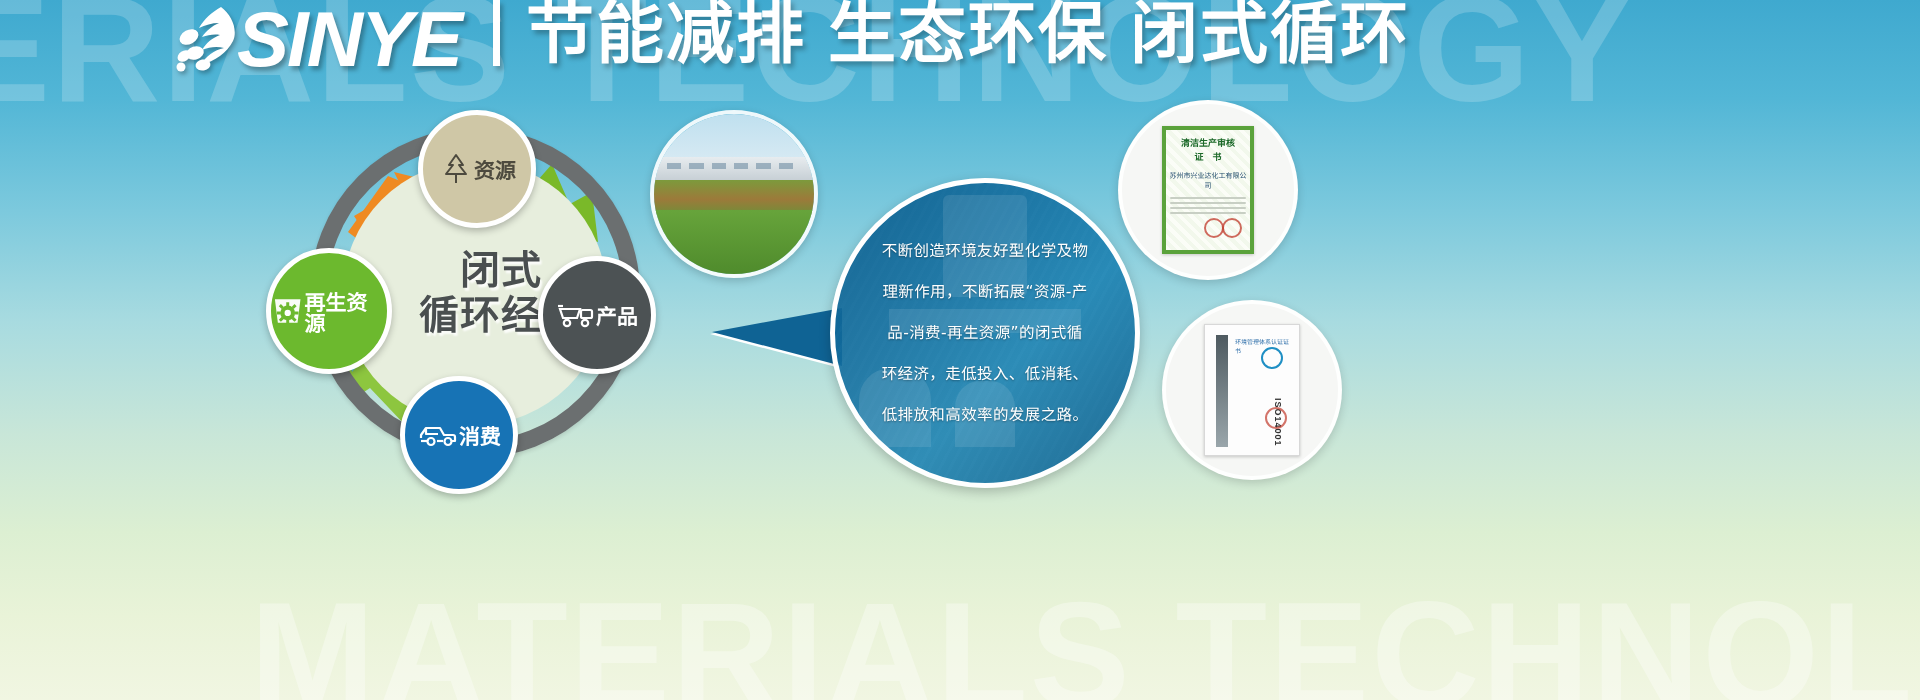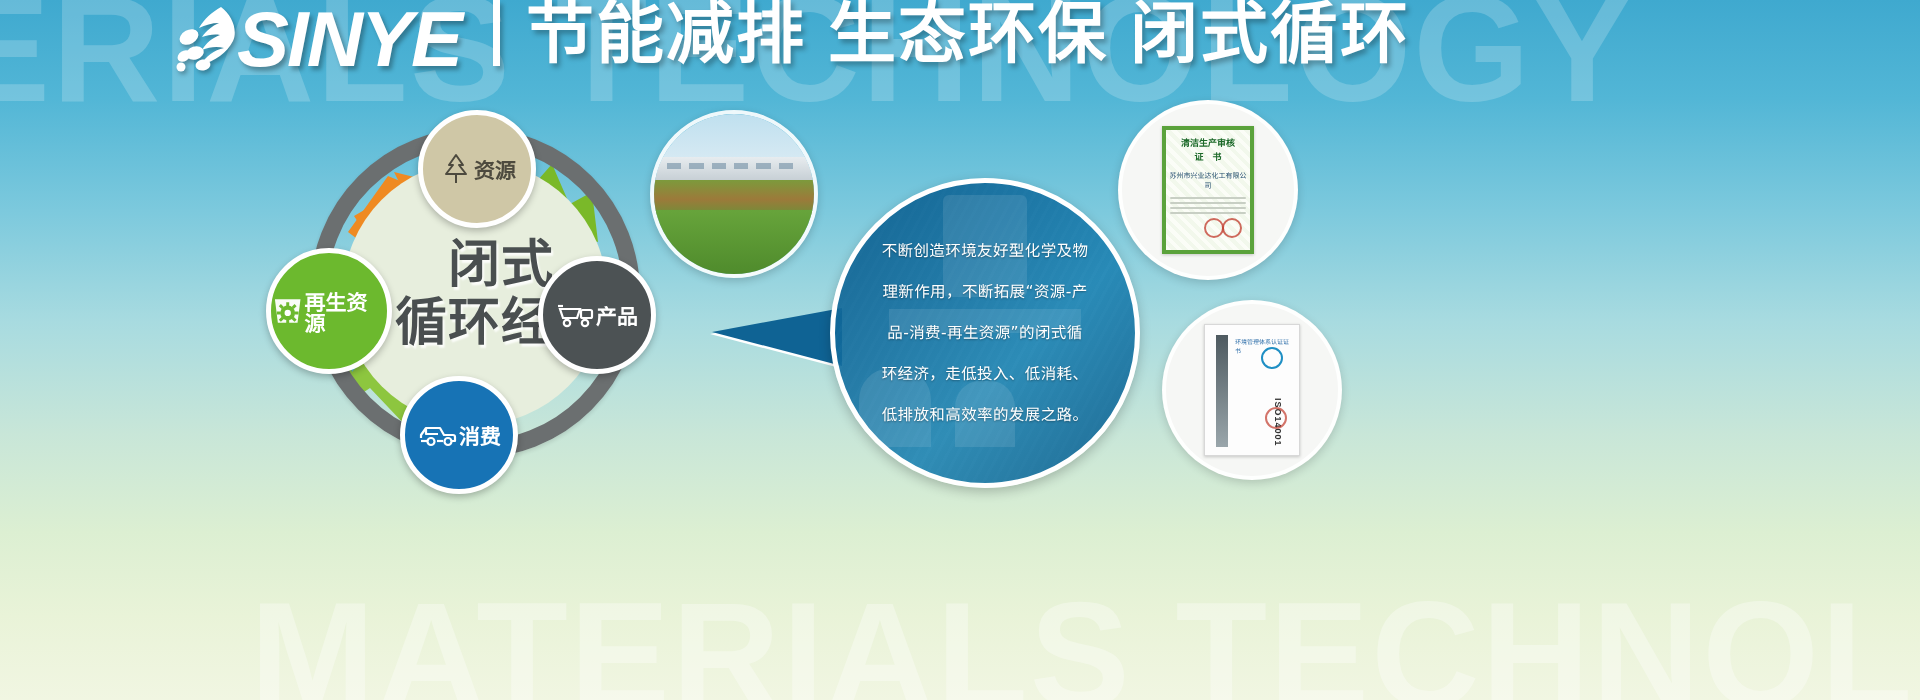--- a/index.html
+++ b/index.html
@@ -80,21 +80,21 @@
     position:absolute;left:33px;top:33px;width:264px;height:264px;
     border-radius:50%;
     background:#e7eedd;
   }
   #wheel-center{
     position:absolute;left:0;top:0;width:330px;height:330px;
     display:flex;flex-direction:column;align-items:center;
     justify-content:center;padding-left:52px;box-sizing:border-box;
   }
   #wheel-center span{
-    font-size:52px;font-weight:bold;color:#4a4f50;line-height:1.12;
+    font-size:40px;font-weight:bold;color:#4a4f50;line-height:1.12;
     text-shadow:2px 3px 2px rgba(255,255,255,.85);
     letter-spacing:1px;
     font-family:"DejaVu Sans","Liberation Sans",sans-serif;
   }
   .node{
     position:absolute;border-radius:50%;
     display:flex;flex-direction:row;align-items:center;
     justify-content:center;
     border:5px solid #ffffff;
     box-shadow:0 3px 7px rgba(0,0,0,.25);

